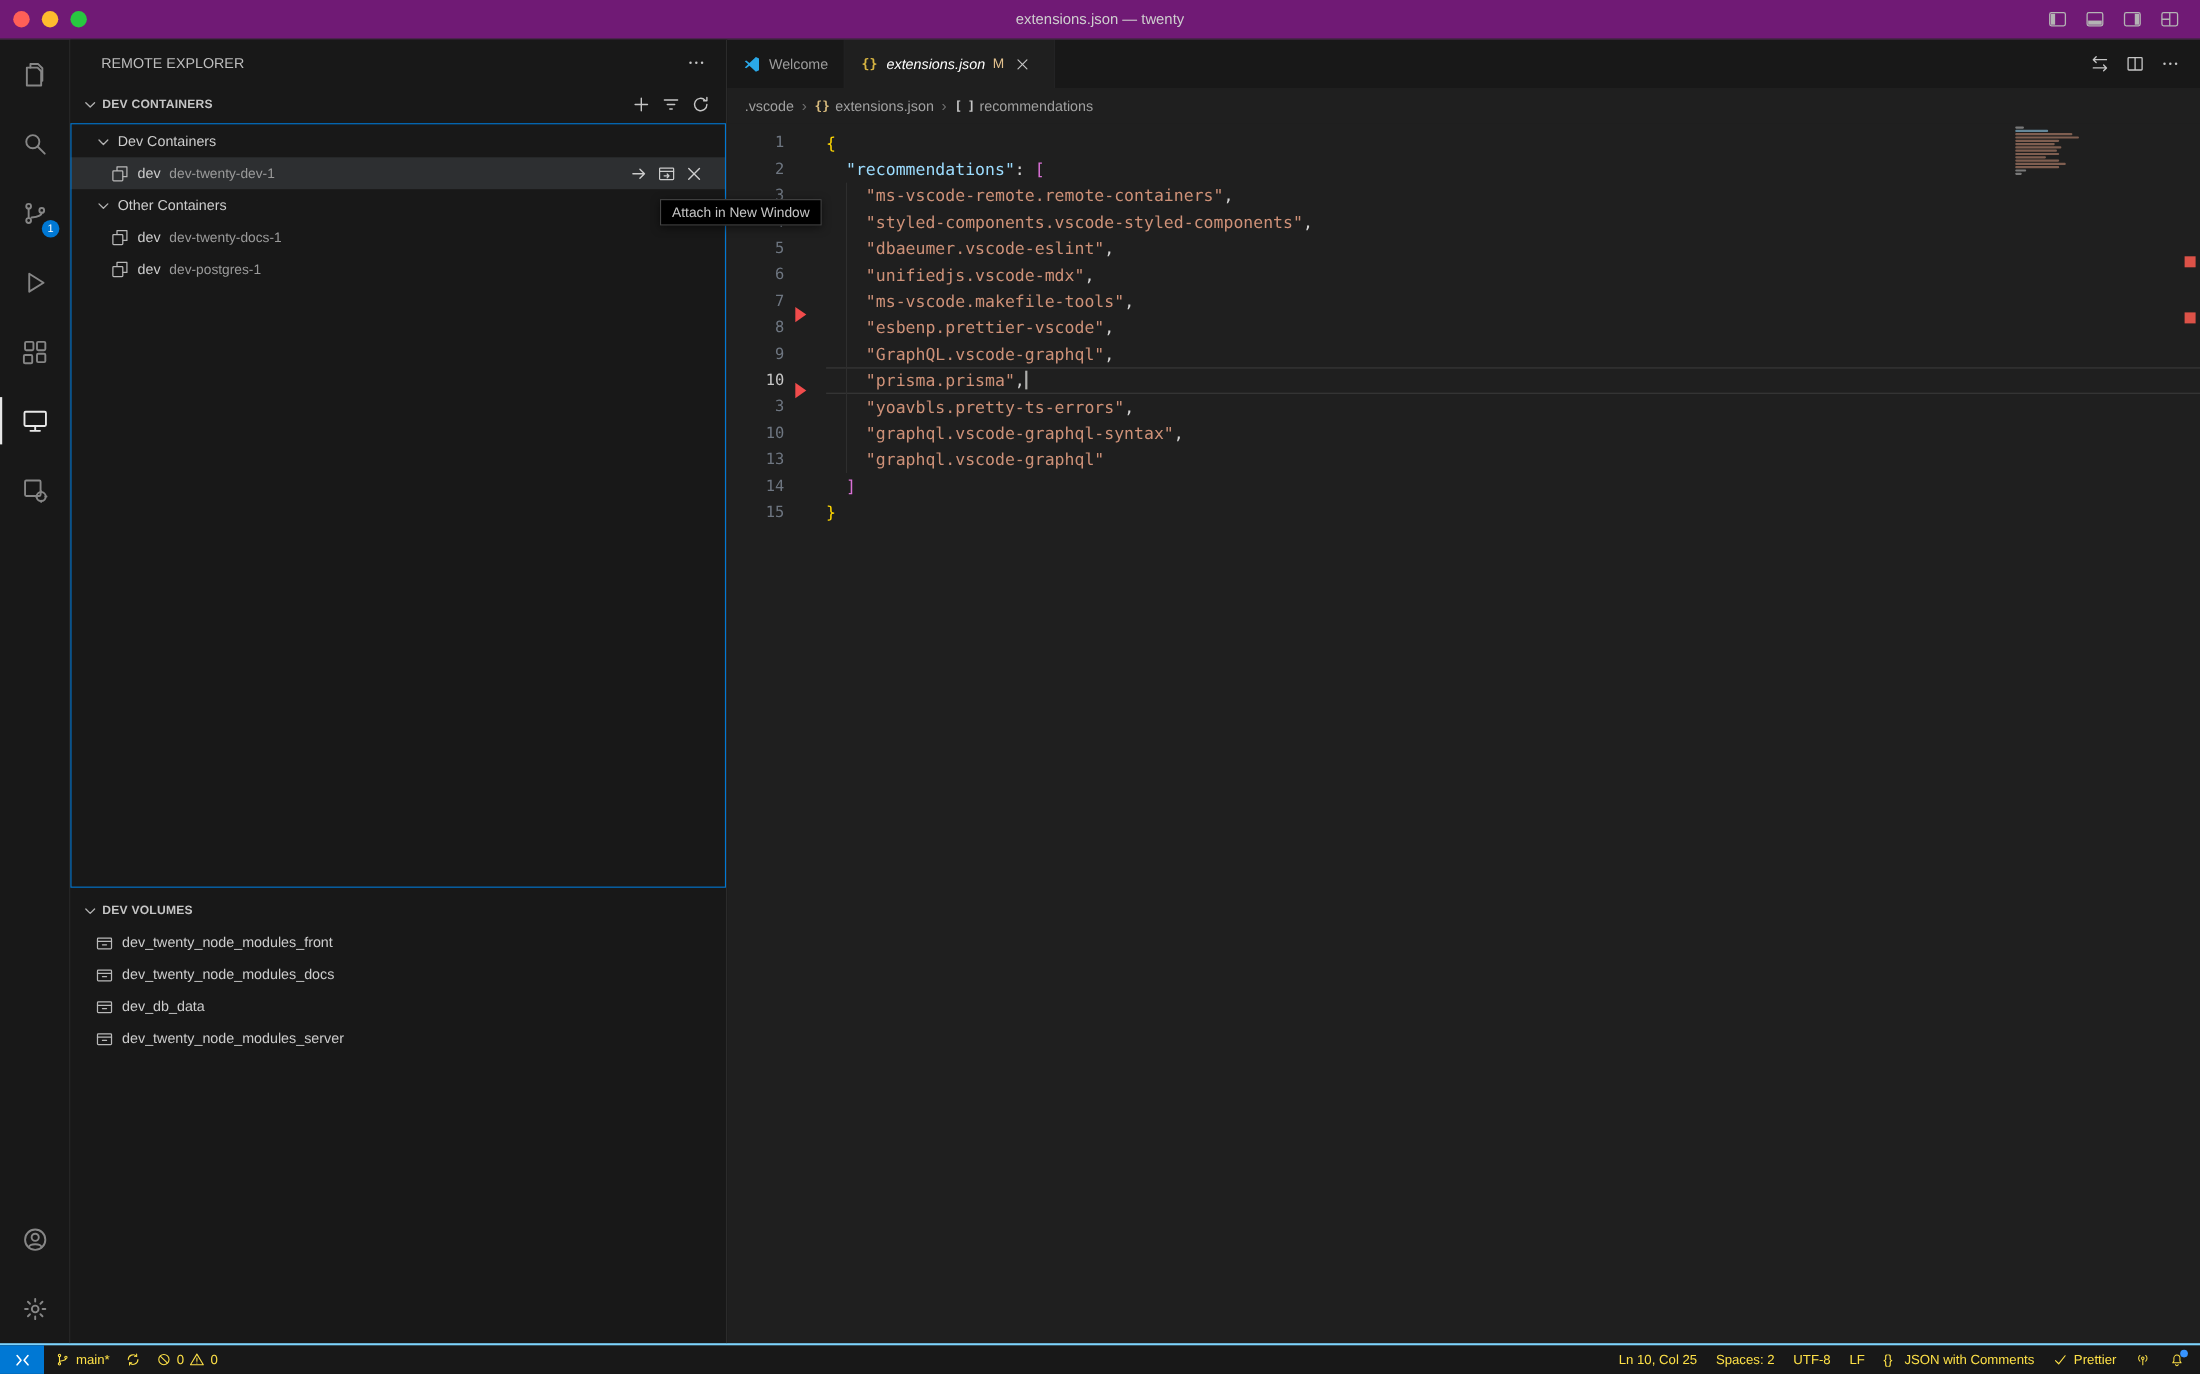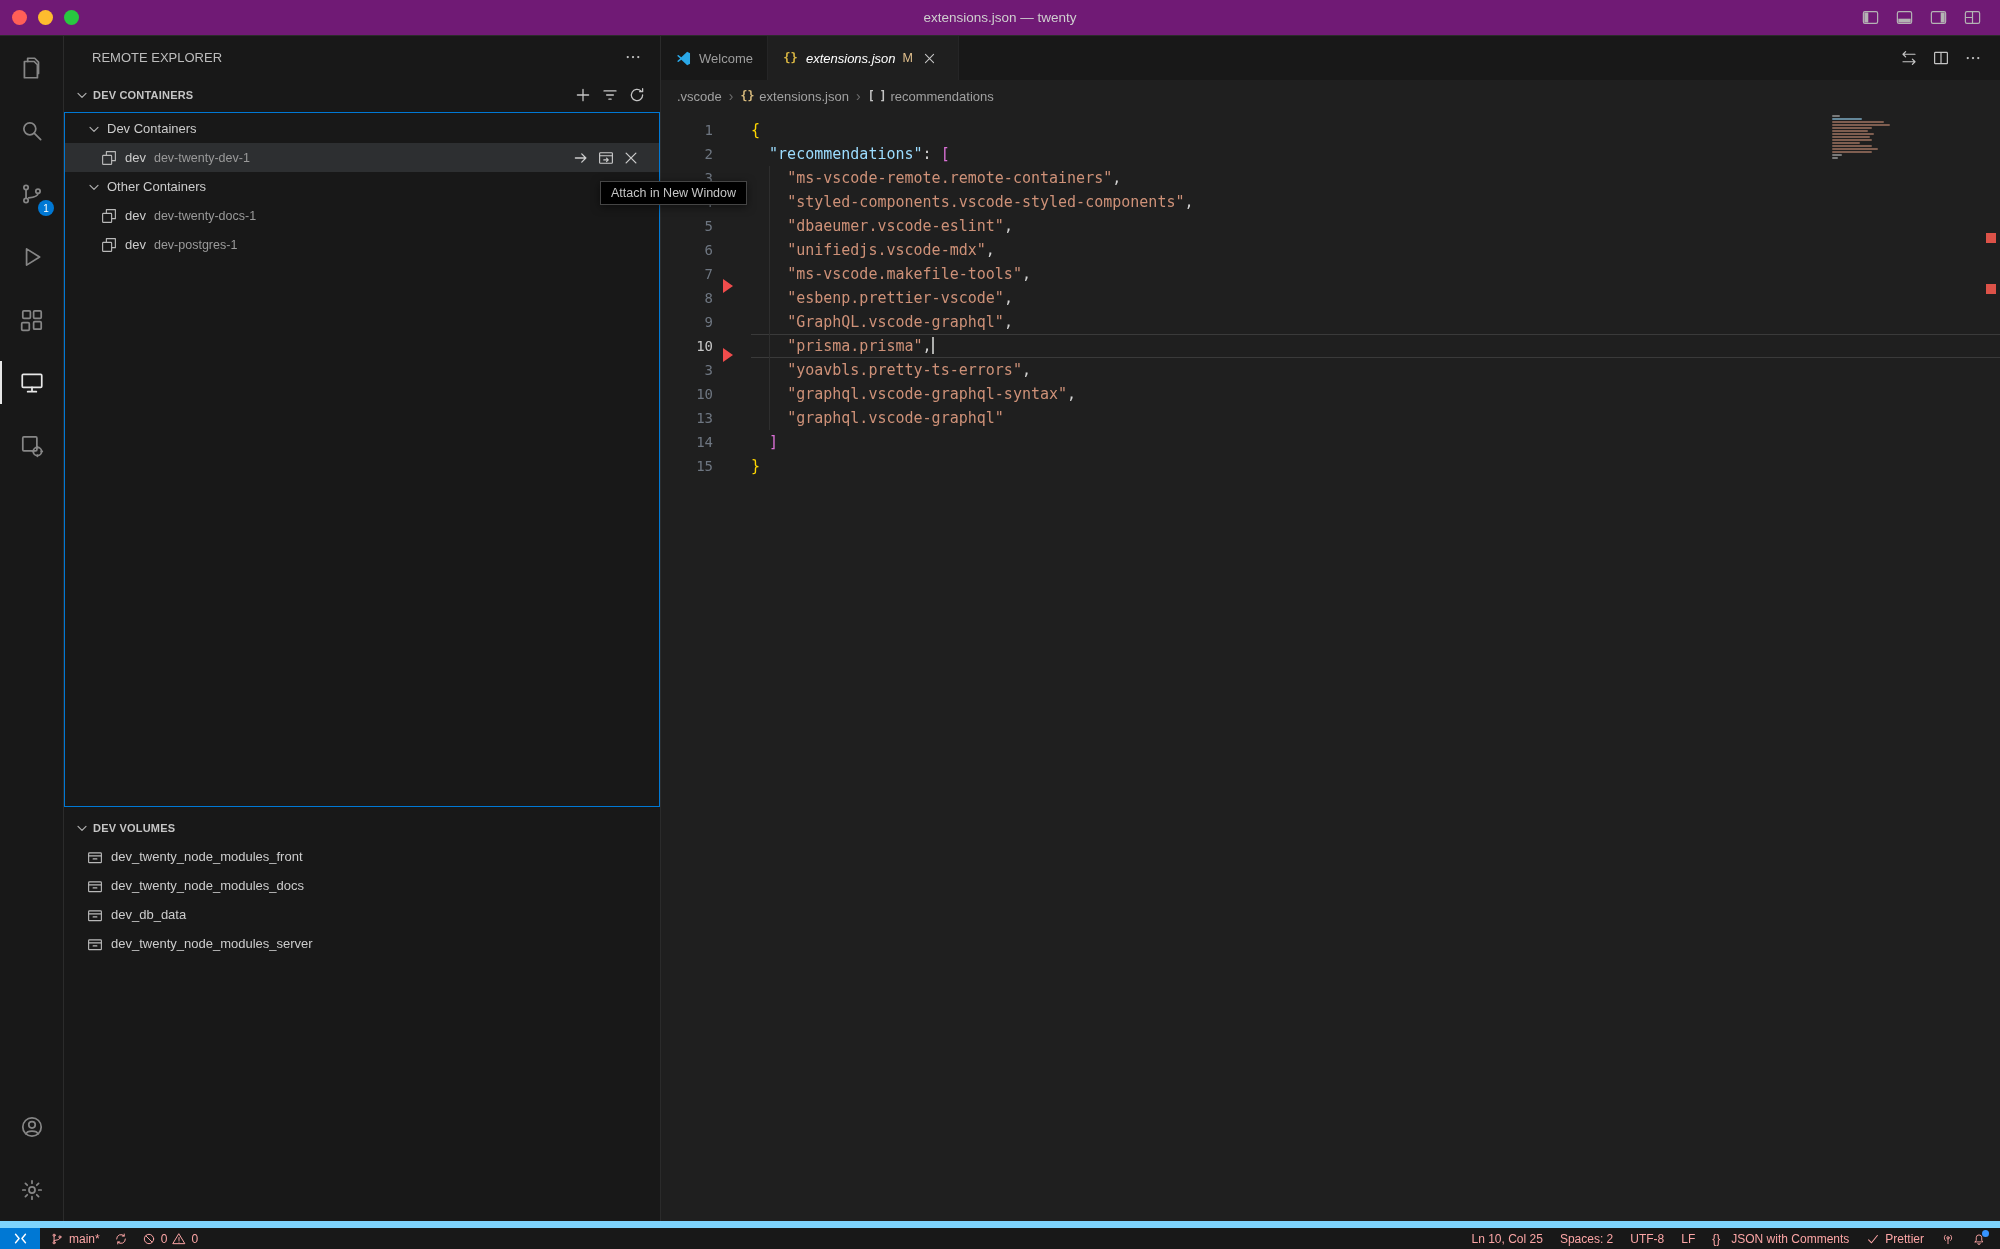--- a/index.html
+++ b/index.html
@@ -91,22 +91,22 @@
   .tk-pu,.tk-pl{color:#d4d4d4}
   .caret{display:inline-block;width:2px;height:17px;background:#aeafad;vertical-align:-3px;}
   .indent-guide{position:absolute;left:108px;top:54px;height:264px;width:1px;background:#2e2e2e;}
   .gutter-marker{position:absolute;left:62px;width:0;height:0;border-left:10px solid #f14c4c;
     border-top:7px solid transparent;border-bottom:7px solid transparent;}
   .ovm{position:absolute;right:4px;width:10px;height:10px;background:#f1584c;opacity:.9;}
   .minimap{position:absolute;top:3px;right:110px;width:58px;cursor:pointer;}
   .mm-line{height:2px;margin-bottom:1px;border-radius:1px;}
 
   
-  .statusbar{height:28px;background:#181818;border-top:7px solid #7dd3fc;display:flex;align-items:stretch;
-    font-size:12px;color:#fca5a5;}
+  .statusbar{height:28px;background:#181818;border-top:2px solid #7dd3fc;display:flex;align-items:stretch;
+    font-size:12px;color:#fde047;}
   .remote-chip{width:40px;background:#0078d4;color:#fff;display:flex;align-items:center;justify-content:center;cursor:pointer;}
   .remote-chip .icon{width:17px;height:17px;}
   .sb-left{display:flex;align-items:center;gap:14px;margin-left:10px;}
   .sb-right{margin-left:auto;display:flex;align-items:center;gap:17px;margin-right:14px;}
   .sb-item{display:flex;align-items:center;gap:5px;cursor:pointer;white-space:nowrap;}
   .sb-item .icon{width:14px;height:14px;}
   .sb-item.notif{position:relative;}
   .sb-item.notif .dot{position:absolute;right:-3px;top:-2px;width:7px;height:7px;border-radius:50%;background:#3794ff;}
   .icon{display:inline-flex;}
   .icon svg{width:100%;height:100%;display:block;}

